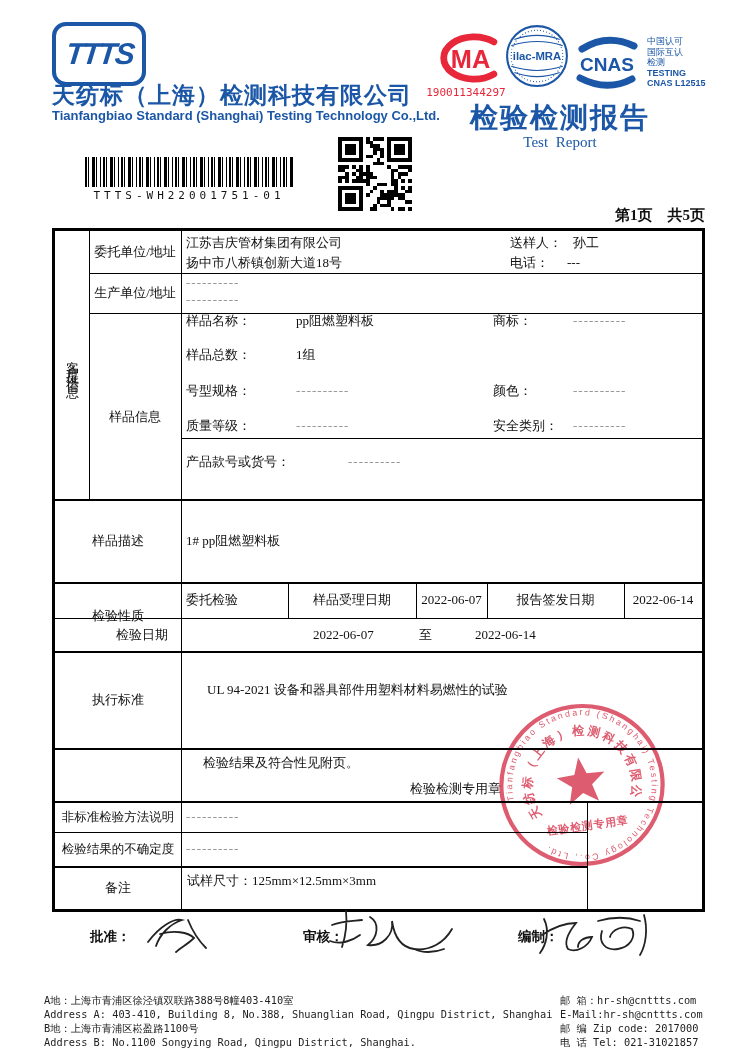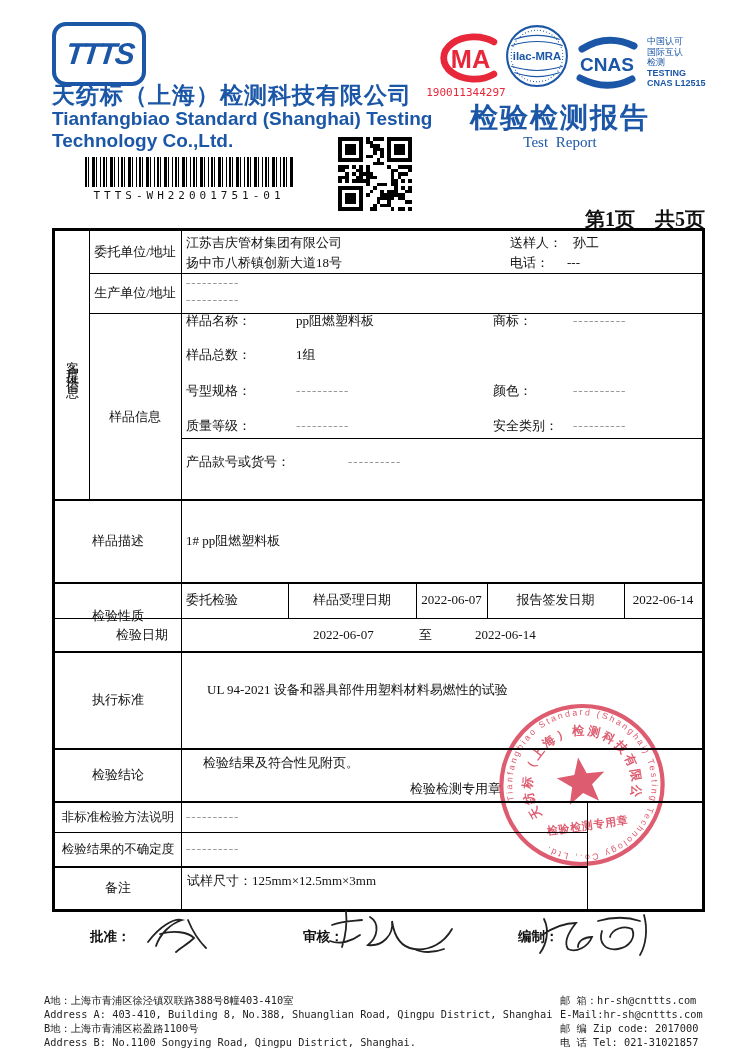--- a/index.html
+++ b/index.html
@@ -7,40 +7,40 @@
         font-family:"Liberation Serif","DejaVu Serif",serif;color:#111;}
   .abs{position:absolute;}
   
   .ttts-box{left:52px;top:22px;width:86px;height:56px;border:4px solid #1b57a6;border-radius:14px;
             display:flex;align-items:center;justify-content:center;}
   .ttts-txt{font-family:"Liberation Sans",sans-serif;font-weight:bold;font-style:italic;
             font-size:30px;color:#1b57a6;letter-spacing:-2px;transform:skewX(-6deg);}
   .cname-cn{left:52px;top:80px;width:380px;font-family:"Liberation Sans",sans-serif;
             font-weight:bold;font-size:23px;letter-spacing:1px;color:#1b57a6;}
   .cname-en{left:52px;top:108px;width:400px;font-family:"Liberation Sans",sans-serif;
-            font-weight:bold;font-size:19px;color:#1b57a6;}
+            font-weight:bold;font-size:13px;color:#1b57a6;}
   .barcode{left:85px;top:157px;width:208px;height:30px;
     background:repeating-linear-gradient(90deg,#000 0,#000 2px,#fff 2px,#fff 3px,#000 3px,#000 4px,
       #fff 4px,#fff 7px,#000 7px,#000 10px,#fff 10px,#fff 11px,#000 11px,#000 12px,#fff 12px,#fff 15px,
       #000 15px,#000 16px,#fff 16px,#fff 18px);}
   .barcode-txt{left:78px;top:189px;width:222px;text-align:center;
     font-family:"DejaVu Sans Mono","Liberation Mono",monospace;font-size:11px;letter-spacing:4px;}
   .qr{left:338px;top:137px;width:74px;height:74px;}
   .cma{left:428px;top:30px;width:76px;height:56px;}
   .cma-num{left:424px;top:86px;width:84px;text-align:center;color:#e8273a;
     font-family:"DejaVu Sans Mono","Liberation Mono",monospace;font-size:11px;letter-spacing:0;}
   .ilac{left:504px;top:23px;width:66px;height:66px;}
   .cnas{left:574px;top:35px;width:66px;height:55px;}
   .cnas-side{left:647px;top:36px;width:70px;font-family:"Liberation Sans",sans-serif;
     font-size:9px;line-height:10.5px;color:#1b57a6;}
   .cnas-side .b{font-weight:bold;}
   .rpt-cn{left:452px;top:99px;width:216px;text-align:center;font-weight:bold;font-size:28px;
     color:#1b57a6;letter-spacing:2px;}
   .rpt-en{left:452px;top:134px;width:216px;text-align:center;font-size:15px;color:#1b57a6;word-spacing:4px;}
-  .page-ind{left:545px;top:206px;width:160px;text-align:right;font-weight:bold;font-size:20px;}
+  .page-ind{left:545px;top:206px;width:160px;text-align:right;font-weight:bold;font-size:15px;}
   
   .tbl{left:52px;top:228px;width:653px;height:684px;border:3px solid #000;box-sizing:border-box;}
   .hl,.vl{position:absolute;background:#000;}
   .cell{position:absolute;display:flex;align-items:center;font-size:13px;line-height:16px;}
   .cc{justify-content:center;text-align:center;}
   .dash{color:#8f9499;letter-spacing:1px;}
   .vert{writing-mode:vertical-rl;text-orientation:upright;letter-spacing:5px;justify-content:center;}
   
   .stamp{left:493px;top:701px;width:178px;height:168px;opacity:.88;mix-blend-mode:multiply;
          transform:rotate(-8deg);pointer-events:none;}
@@ -176,21 +176,20 @@
     <div class="cell cc" style="left:569px;top:351px;right:0;height:36px;">2022-06-14</div>
 
     <div class="cell cc" style="left:0;top:387px;width:126px;height:33px;padding-left:24px;">检验日期</div>
     <div class="cell" style="left:258px;top:387px;height:33px;">2022-06-07</div>
     <div class="cell" style="left:364px;top:387px;height:33px;">至</div>
     <div class="cell" style="left:420px;top:387px;height:33px;">2022-06-14</div>
 
     <div class="cell cc" style="left:0;top:420px;width:126px;height:97px;">执行标准</div>
     <div class="cell" style="left:128px;top:420px;height:77px;right:6px;padding-left:24px;">UL 94-2021  设备和器具部件用塑料材料易燃性的试验</div>
 
-    <div class="cell cc" style="left:0;top:517px;width:126px;height:53px;">检验结论</div>
     <div class="cell" style="left:148px;top:520px;height:24px;">检验结果及符合性见附页。</div>
     <div class="cell" style="left:355px;top:548px;height:20px;">检验检测专用章</div>
 
     <div class="cell cc" style="left:0;top:570px;width:126px;height:31px;font-size:12.5px;">非标准检验方法说明</div>
     <div class="cell dash" style="left:131px;top:570px;height:31px;">----------</div>
 
     <div class="cell cc" style="left:0;top:601px;width:126px;height:34px;font-size:12.5px;">检验结果的不确定度</div>
     <div class="cell dash" style="left:131px;top:601px;height:34px;">----------</div>
 
     <div class="cell cc" style="left:0;top:635px;width:126px;height:43px;">备注</div>

